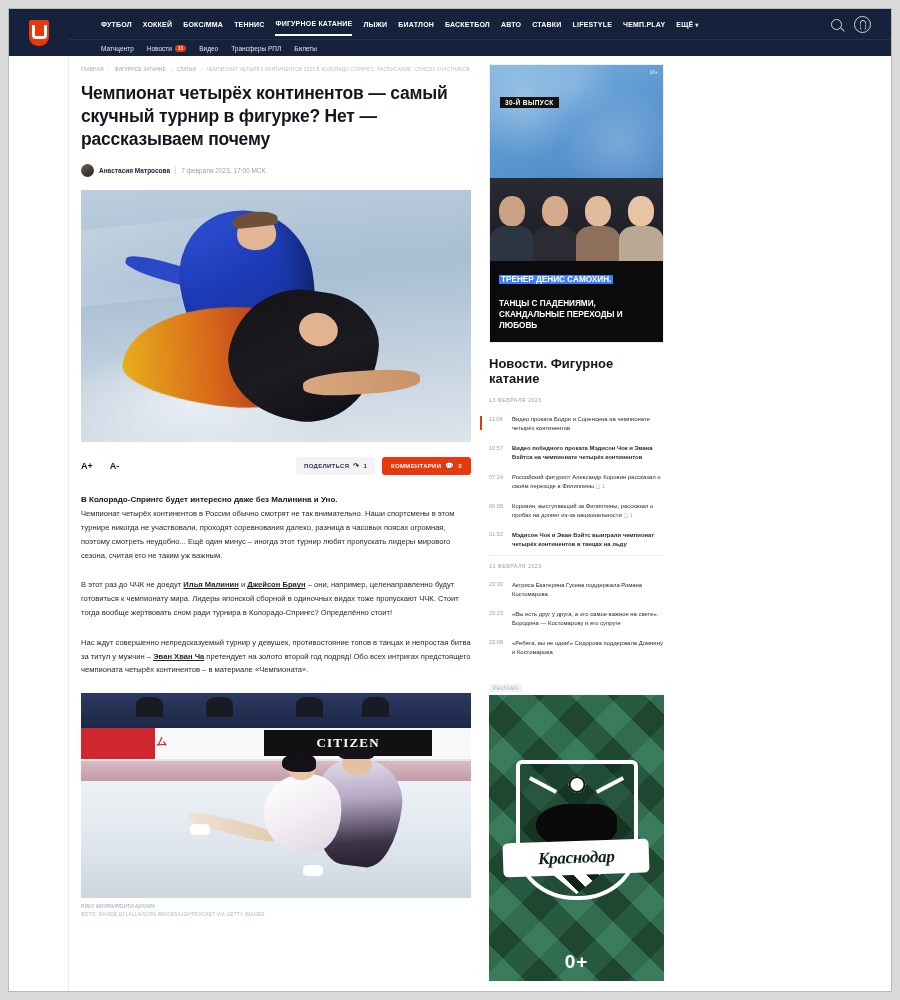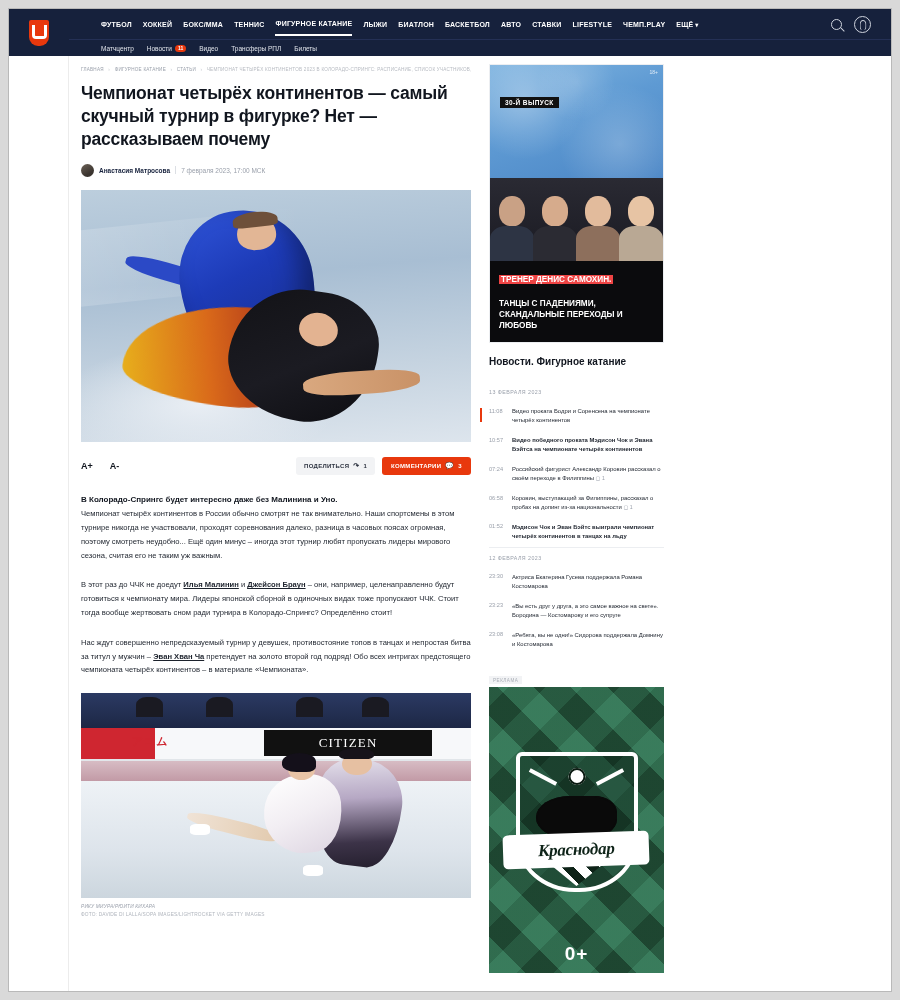--- a/index.html
+++ b/index.html
@@ -384,21 +384,21 @@
     letter-spacing: 1px;
   }
   .p2-citizen {
     position: absolute; left: 47%; top: 8%;
     width: 43%; height: 84%;
     background: #111;
     display: flex; align-items: center; justify-content: center;
   }
   .p2-citizen span {
     color: #fff; font-family: "Liberation Serif", serif;
-    font-size: 13px; font-weight: normal; letter-spacing: 1.2px;
+    font-size: 13px; font-weight: bold; letter-spacing: 1.2px;
   }
   .p2-barrier {
     position: absolute; left: 0; top: 33%; width: 100%; height: 10%;
     background: linear-gradient(180deg, #d7bcc4 0%, #c29aa6 100%);
   }
   .p2-ice {
     position: absolute; left: 0; top: 43%; width: 100%; bottom: 0;
     background: linear-gradient(180deg, #eef2f6 0%, #dde4eb 60%, #ccd6de 100%);
   }
   .p2-male {
@@ -530,21 +530,21 @@
     transform: translateX(-50%);
     width: 44px; height: 42%;
     border-radius: 36% 36% 0 0;
   }
   .promo-bottom {
     background: #0b0b0d;
     padding: 7px 9px 11px;
   }
   .promo-hl {
     display: inline;
-    background: #ef4444;
+    background: #3b82f6;
     color: #fff;
     font-size: 8.2px;
     font-weight: bold;
     line-height: 1.35;
     box-decoration-break: clone;
     -webkit-box-decoration-break: clone;
     padding: 0 2px;
   }
   .promo-sub {
     color: #fff;
@@ -554,24 +554,24 @@
     margin-top: 12px;
     text-transform: uppercase;
   }
 
   
   .news-block {
     width: 175px;
     padding: 13px 0 0;
   }
   .news-title {
-    font-size: 10px;
+    font-size: 13px;
     font-weight: bold;
     color: #11161f;
-    margin-bottom: 22px;
+    margin-bottom: 11px;
   }
   .news-date {
     font-size: 5.3px;
     letter-spacing: 0.45px;
     color: #9aa0ab;
     text-transform: uppercase;
     padding: 7px 0 7px;
     border-top: 1px solid #eceef1;
   }
   .news-date.first { border-top: none; padding-top: 0; }

